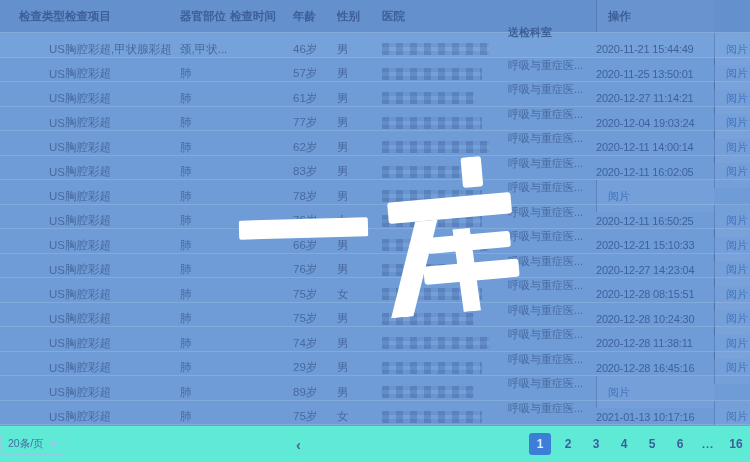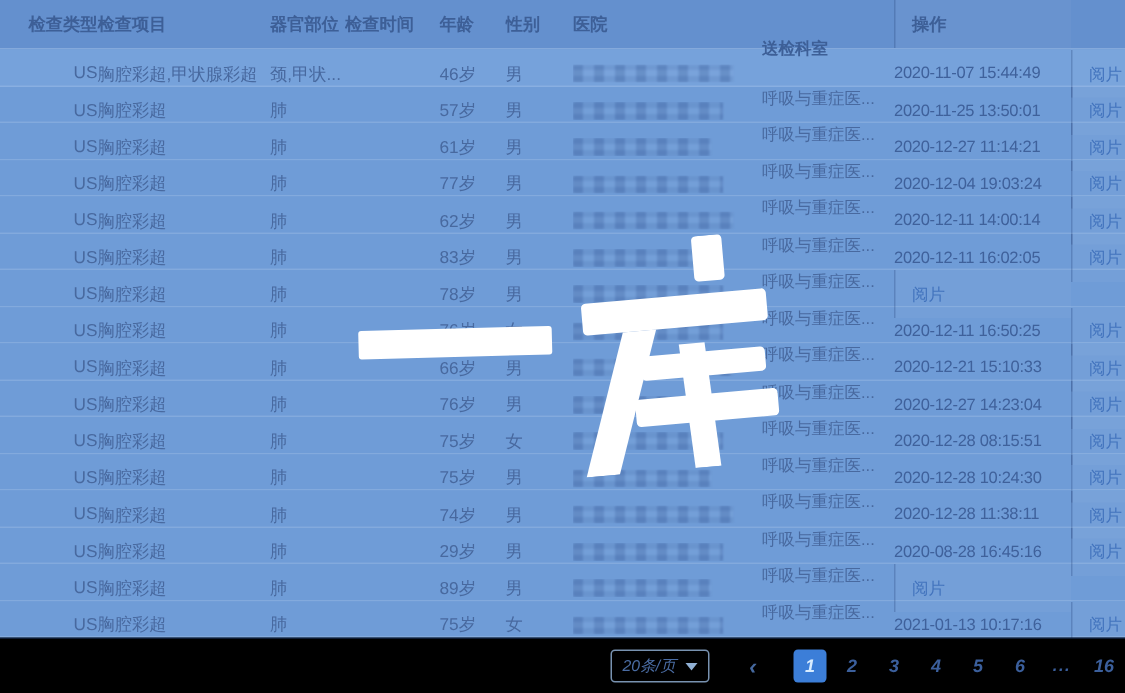--- a/index.html
+++ b/index.html
@@ -40,23 +40,23 @@
     background:
       repeating-linear-gradient(90deg, rgba(35,65,125,.20) 0 7px, rgba(120,160,215,.16) 7px 14px),
       repeating-linear-gradient(0deg,  rgba(45,75,135,.12) 0 4px, rgba(150,185,230,.12) 4px 8px);
   }
   .tbody .tr:nth-child(3n) .redact { width:92px; }
   .tbody .tr:nth-child(4n+1) .redact { width:107px; }
 
   
   .pager {
     position:absolute; left:0; right:0; bottom:0; height:37px;
-    background:#000000; border-top:1px solid rgba(40,80,150,.35);
-    display:flex; align-items:center; justify-content:flex-end;
-    gap:6px; padding-right:3px; filter:blur(.3px);font-style:italic;
+    background:#5eead4; border-top:1px solid rgba(40,80,150,.35);
+    display:flex; align-items:center; justify-content:space-between;
+    gap:6px; padding-right:3px; filter:blur(.3px);
   }
   .page-size {
     width:66px; height:22px; border:1px solid rgba(160,195,235,.75); border-radius:3px;
     display:flex; align-items:center; justify-content:space-between; padding:0 7px;
     color:#4a6ca3; font-size:10.5px; margin-right:12px; cursor:pointer;
   }
   .dd-arrow { width:0; height:0; border-left:4px solid transparent; border-right:4px solid transparent; border-top:5px solid rgba(160,195,235,.9); }
   .page-btn {
     min-width:22px; height:22px; display:flex; align-items:center; justify-content:center;
     font-size:12px; font-weight:bold; color:#3b5f9c; cursor:pointer; border-radius:3px;
@@ -96,21 +96,21 @@
       <div class="td c1">US</div>
       <div class="td c2">胸腔彩超,甲状腺彩超</div>
       <div class="td c3">颈,甲状...</div>
       <div class="td c4"></div>
       <div class="td c5">46岁</div>
       <div class="td c6">男</div>
       <div class="td c7">
             <div class="redact"></div>
           </div>
       <div class="td c8">呼吸与重症医...</div>
-      <div class="td c9">2020-11-07 15:44:49</div>
+      <div class="td c9">2020-11-21 15:44:49</div>
       <div class="td c10">
             <span class="link">阅片</span>
           </div>
     </div>
 
     <div class="tr">
       <div class="td c1">US</div>
       <div class="td c2">胸腔彩超</div>
       <div class="td c3">肺</div>
       <div class="td c4"></div>
@@ -316,21 +316,21 @@
       <div class="td c1">US</div>
       <div class="td c2">胸腔彩超</div>
       <div class="td c3">肺</div>
       <div class="td c4"></div>
       <div class="td c5">29岁</div>
       <div class="td c6">男</div>
       <div class="td c7">
             <div class="redact"></div>
           </div>
       <div class="td c8">呼吸与重症医...</div>
-      <div class="td c9">2020-08-28 16:45:16</div>
+      <div class="td c9">2020-12-28 16:45:16</div>
       <div class="td c10">
             <span class="link">阅片</span>
           </div>
     </div>
 
     <div class="tr">
       <div class="td c1">US</div>
       <div class="td c2">胸腔彩超</div>
       <div class="td c3">肺</div>
       <div class="td c4"></div>

